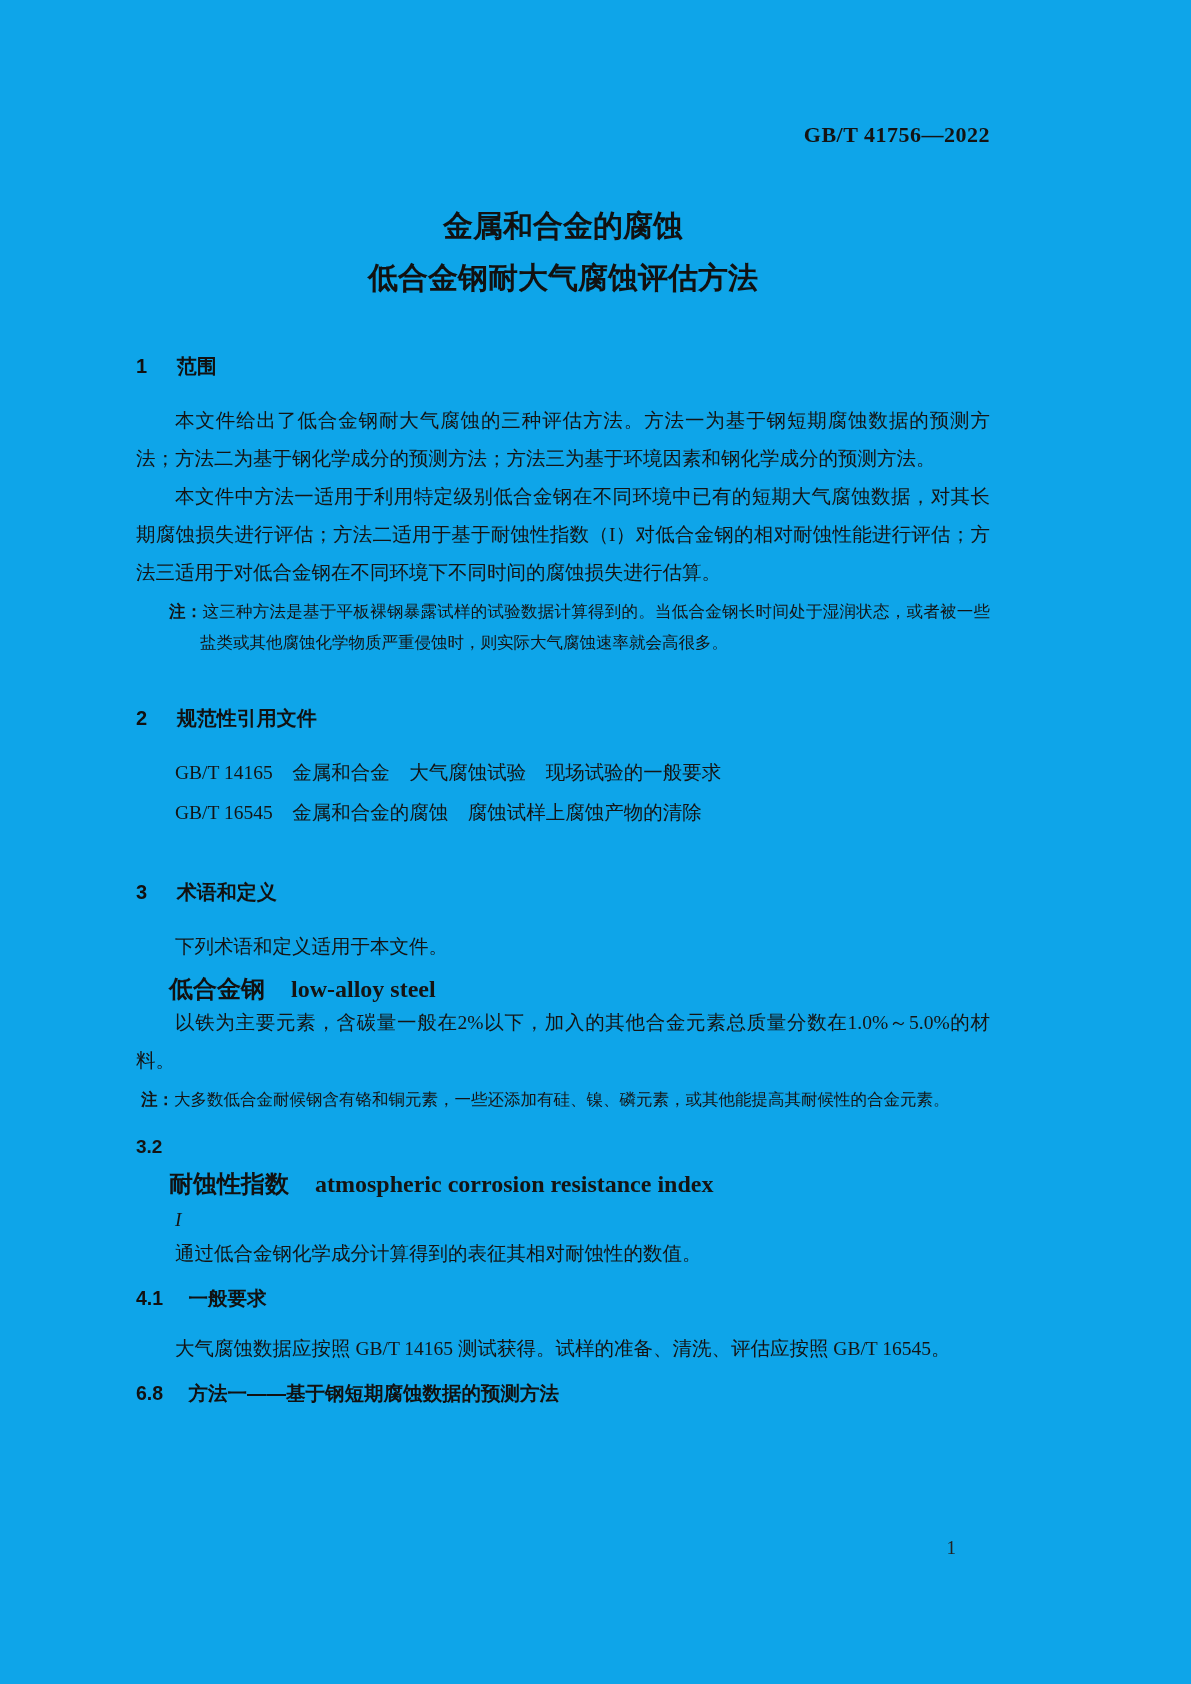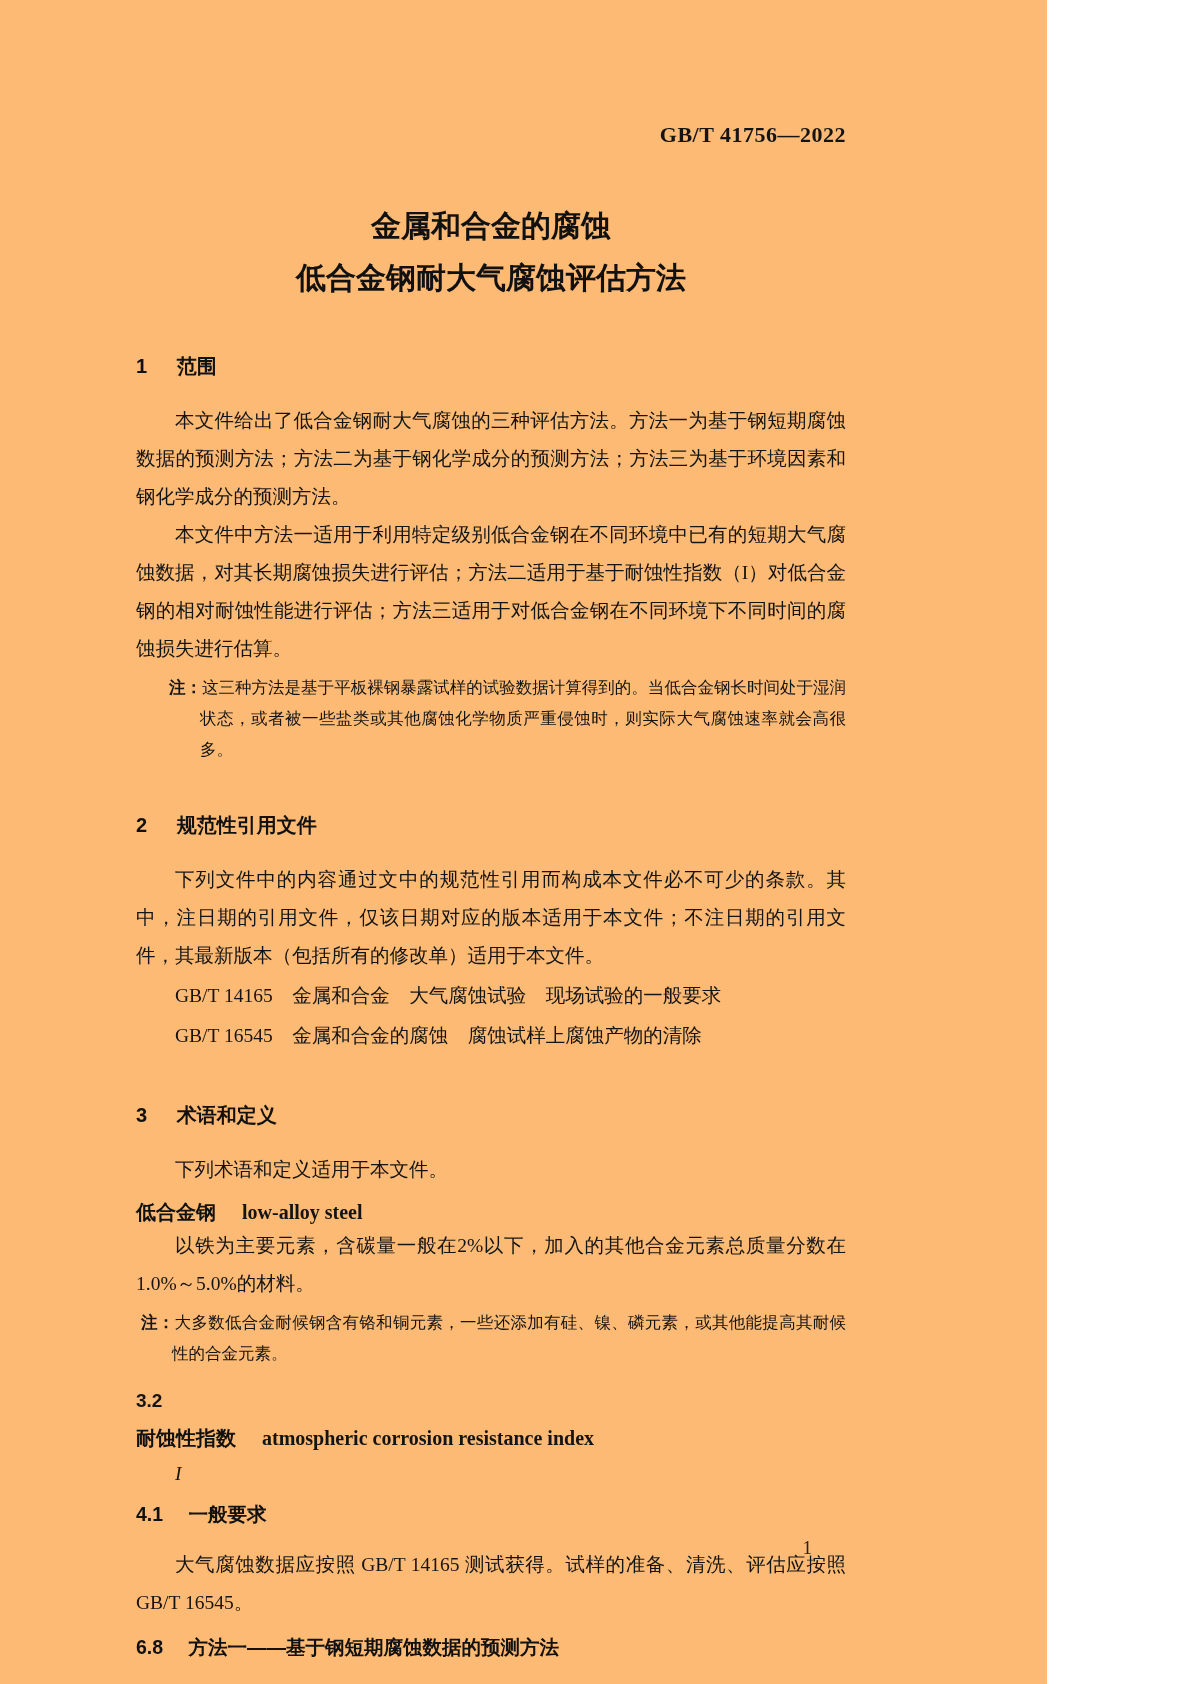--- a/index.html
+++ b/index.html
@@ -1,21 +1,21 @@
 <!DOCTYPE html>
 <html><head>
 <meta charset="utf-8">
 <style>
   * { box-sizing: border-box; }
   html, body { margin: 0; padding: 0; background: #ffffff; }
   .page {
     position: relative;
-    width: 1047px;
+    width: 1191px;
     height: 1684px;
-    background: #fdba74;
+    background: #0ea5e9;
     color: #141414;
     font-family: "Liberation Serif", "DejaVu Serif", serif;
     padding: 122px 201px 8px 136px;
     overflow: hidden;
   }
   .doc-code {
     text-align: right;
     font-family: "Liberation Serif", "DejaVu Serif", serif;
     font-weight: bold;
     font-size: 22px;
@@ -72,23 +72,24 @@
     font-weight: bold;
   }
   .term-num {
     font-family: "Liberation Sans", "DejaVu Sans", sans-serif;
     font-weight: bold;
     font-size: 19px;
     line-height: 28px;
     margin-top: 18px;
   }
   .term-line {
+    margin-left: 33px;
     margin-top: 8px;
     line-height: 30px;
-    font-size: 20px;
+    font-size: 24px;
   }
   .term-line .zh {
     font-family: "Liberation Sans", "DejaVu Sans", sans-serif;
     font-weight: bold;
     margin-right: 26px;
     color: #111;
   }
   .term-line .en {
     font-family: "Liberation Serif", "DejaVu Serif", serif;
     font-weight: bold;
@@ -129,21 +130,20 @@
     <span>范围</span>
   </div>
   <p class="body">本文件给出了低合金钢耐大气腐蚀的三种评估方法。方法一为基于钢短期腐蚀数据的预测方法；方法二为基于钢化学成分的预测方法；方法三为基于环境因素和钢化学成分的预测方法。</p>
   <p class="body">本文件中方法一适用于利用特定级别低合金钢在不同环境中已有的短期大气腐蚀数据，对其长期腐蚀损失进行评估；方法二适用于基于耐蚀性指数（I）对低合金钢的相对耐蚀性能进行评估；方法三适用于对低合金钢在不同环境下不同时间的腐蚀损失进行估算。</p>
   <p class="note"><span class="note-label">注：</span><span>这三种方法是基于平板裸钢暴露试样的试验数据计算得到的。当低合金钢长时间处于湿润状态，或者被一些盐类或其他腐蚀化学物质严重侵蚀时，则实际大气腐蚀速率就会高很多。</span></p>
 
   <div class="sec-heading">
     <span class="num">2</span>
     <span>规范性引用文件</span>
   </div>
-  <p class="body">下列文件中的内容通过文中的规范性引用而构成本文件必不可少的条款。其中，注日期的引用文件，仅该日期对应的版本适用于本文件；不注日期的引用文件，其最新版本（包括所有的修改单）适用于本文件。</p>
   <div class="refs">
     <p class="body">GB/T 14165　金属和合金　大气腐蚀试验　现场试验的一般要求</p>
     <p class="body">GB/T 16545　金属和合金的腐蚀　腐蚀试样上腐蚀产物的清除</p>
   </div>
 
   <div class="sec-heading">
     <span class="num">3</span>
     <span>术语和定义</span>
   </div>
   <p class="body">下列术语和定义适用于本文件。</p>
@@ -152,20 +152,21 @@
     <span class="zh">低合金钢</span><span class="en">low-alloy steel</span>
   </div>
   <p class="body term-def">以铁为主要元素，含碳量一般在2%以下，加入的其他合金元素总质量分数在1.0%～5.0%的材料。</p>
   <p class="note flush"><span class="note-label">注：</span><span>大多数低合金耐候钢含有铬和铜元素，一些还添加有硅、镍、磷元素，或其他能提高其耐候性的合金元素。</span></p>
 
   <div class="term-num">3.2</div>
   <div class="term-line">
     <span class="zh">耐蚀性指数</span><span class="en">atmospheric corrosion resistance index</span>
   </div>
   <div class="term-symbol">I</div>
+  <p class="body term-def">通过低合金钢化学成分计算得到的表征其相对耐蚀性的数值。</p>
 
 
   <div class="sub-heading">
     <span class="num">4.1</span>
     <span>一般要求</span>
   </div>
   <p class="body">大气腐蚀数据应按照 GB/T 14165 测试获得。试样的准备、清洗、评估应按照 GB/T 16545。</p>
 
   <div class="sub-heading">
     <span class="num">6.8</span>

